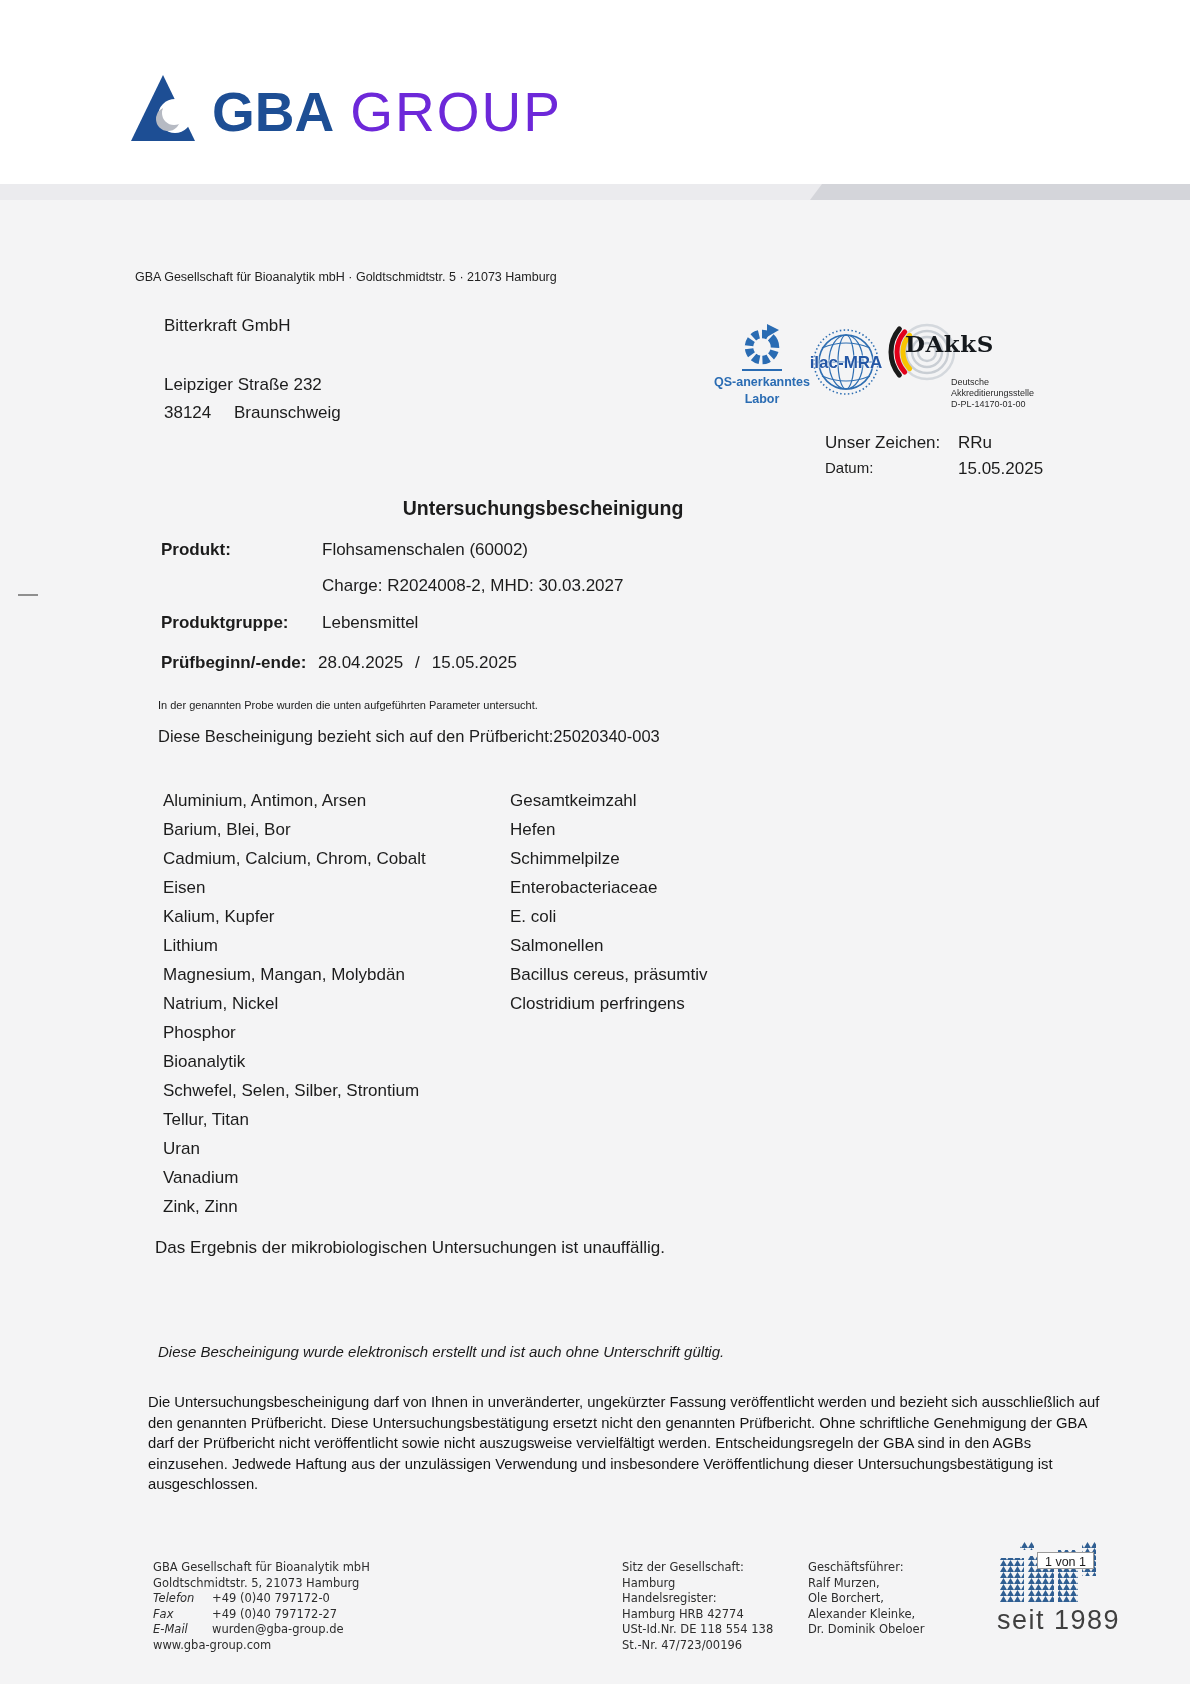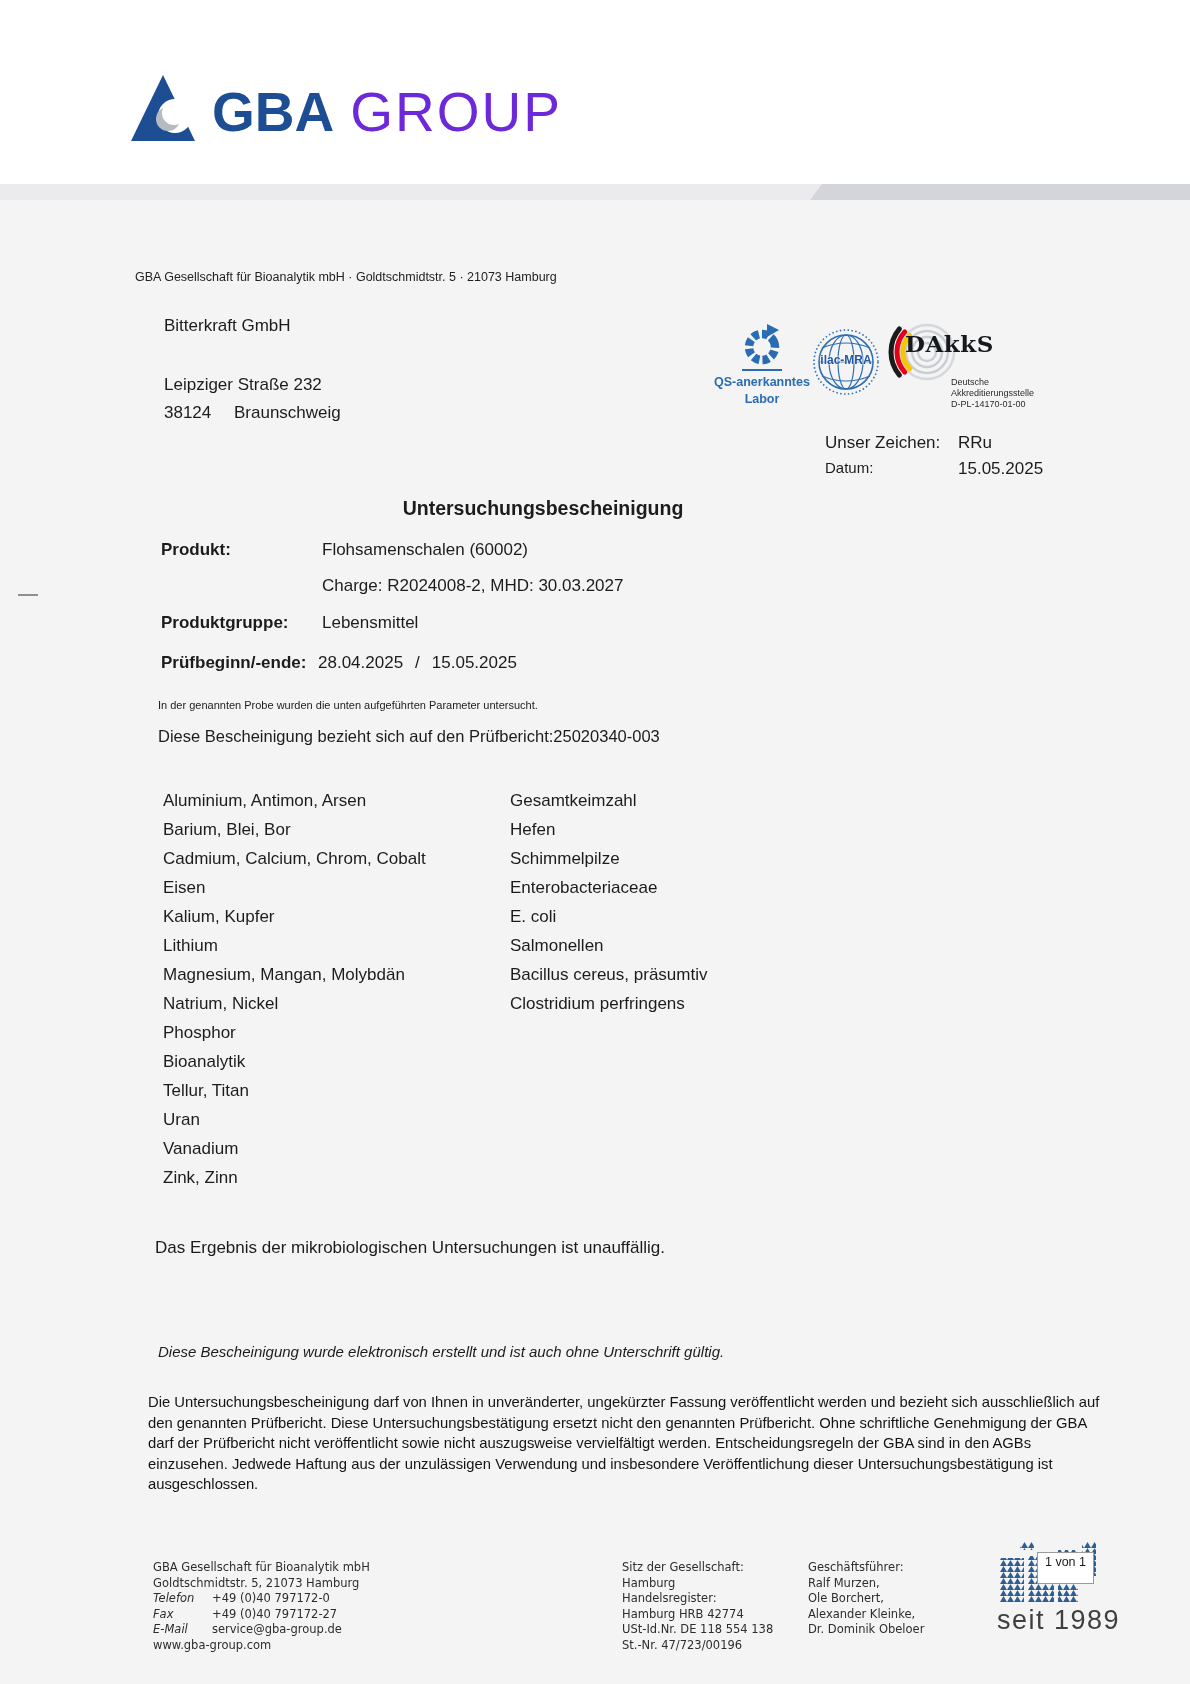--- a/index.html
+++ b/index.html
@@ -26,21 +26,21 @@
   .recipient-name   { position:absolute; left:164px; top:316px; font-size:17px; }
   .recipient-street { position:absolute; left:164px; top:375px; font-size:17px; }
   .recipient-city   { position:absolute; left:164px; top:403px; font-size:17px; }
   .recipient-city .zip { display:inline-block; width:70px; }
 
   
   .qs-text { position:absolute; left:702px; top:374px; width:120px; text-align:center;
              color:#2a6cb3; font-weight:bold; font-size:12.5px; line-height:17px; }
   .qs-underline { position:absolute; left:742px; top:369px; width:40px; height:2px; background:#2a6cb3; }
   .ilac-label { position:absolute; left:809px; top:353px; width:74px; text-align:center;
-                color:#2456a4; font-weight:bold; font-size:12px;
+                color:#2456a4; font-weight:bold; font-size:17px;
                 text-shadow:0 0 2px #fff, 0 0 2px #fff; }
   .dakks-word { position:absolute; left:905px; top:330px; font-family:"DejaVu Serif", serif;
                 font-size:23px; font-weight:bold; color:#15191d; letter-spacing:0.5px; }
   .dakks-sub { position:absolute; left:951px; top:377px; font-size:9px; line-height:11px; color:#2b2b2b; }
 
   .ref-label  { position:absolute; left:825px; top:433px; font-size:17px; }
   .ref-value  { position:absolute; left:958px; top:433px; font-size:17px; }
   .date-label { position:absolute; left:825px; top:459px; font-size:15px; }
   .date-value { position:absolute; left:958px; top:459px; font-size:17px; }
 
@@ -66,21 +66,21 @@
 
   .legal { position:absolute; left:148px; top:1392px; width:952px; font-size:14.8px; line-height:20.5px;
            color:#141414; }
 
   
   .footer { font-family:"DejaVu Sans", sans-serif; font-size:11.5px; line-height:15.6px; color:#2d2d2d; }
   .f-col1 { position:absolute; left:153px; top:1560px; }
   .f-col2 { position:absolute; left:622px; top:1560px; }
   .f-col3 { position:absolute; left:808px; top:1560px; }
   .contact-row .clabel { display:inline-block; width:59px;font-style:italic; }
-  .page-box { position:absolute; left:1037px; top:1552px; width:57px; height:32px; background:#fff;
+  .page-box { position:absolute; left:1037px; top:1552px; width:57px; height:17px; background:#fff;
               border:1px solid #9a9a9a; font-size:12.5px; text-align:center; line-height:18px;
               font-family:"Liberation Sans", sans-serif; color:#1c1c1c; }
   .since { position:absolute; left:997px; top:1605px; font-size:27px; letter-spacing:1.5px; color:#3f3f3f; }
   .li { white-space:nowrap; }
 </style>
 </head>
 <body>
 
 <div class="page">
 
@@ -177,20 +177,21 @@
       <div class="li">Aluminium, Antimon, Arsen</div>
       <div class="li">Barium, Blei, Bor</div>
       <div class="li">Cadmium, Calcium, Chrom, Cobalt</div>
       <div class="li">Eisen</div>
       <div class="li">Kalium, Kupfer</div>
       <div class="li">Lithium</div>
       <div class="li">Magnesium, Mangan, Molybdän</div>
       <div class="li">Natrium, Nickel</div>
       <div class="li">Phosphor</div>
       <div class="li">Bioanalytik</div>
+      <div class="li">Schwefel, Selen, Silber, Strontium</div>
       <div class="li">Tellur, Titan</div>
       <div class="li">Uran</div>
       <div class="li">Vanadium</div>
       <div class="li">Zink, Zinn</div>
     </div>
   <div class="param-col param-right">
       <div class="li">Gesamtkeimzahl</div>
       <div class="li">Hefen</div>
       <div class="li">Schimmelpilze</div>
       <div class="li">Enterobacteriaceae</div>
@@ -209,21 +210,21 @@
   <div class="footer f-col1">
     <div class="li">GBA Gesellschaft für Bioanalytik mbH</div>
     <div class="li">Goldtschmidtstr. 5, 21073 Hamburg</div>
     <div class="li contact-row">
       <span class="clabel">Telefon</span><span>+49 (0)40 797172-0</span>
     </div>
     <div class="li contact-row">
       <span class="clabel">Fax</span><span>+49 (0)40 797172-27</span>
     </div>
     <div class="li contact-row">
-      <span class="clabel">E-Mail</span><span>service@gba-group.de</span>
+      <span class="clabel">E-Mail</span><span>wurden@gba-group.de</span>
     </div>
     <div class="li">www.gba-group.com</div>
   </div>
 
   <div class="footer f-col2">
       <div class="li">Sitz der Gesellschaft:</div>
       <div class="li">Hamburg</div>
       <div class="li">Handelsregister:</div>
       <div class="li">Hamburg HRB 42774</div>
       <div class="li">USt-Id.Nr. DE 118 554 138</div>

